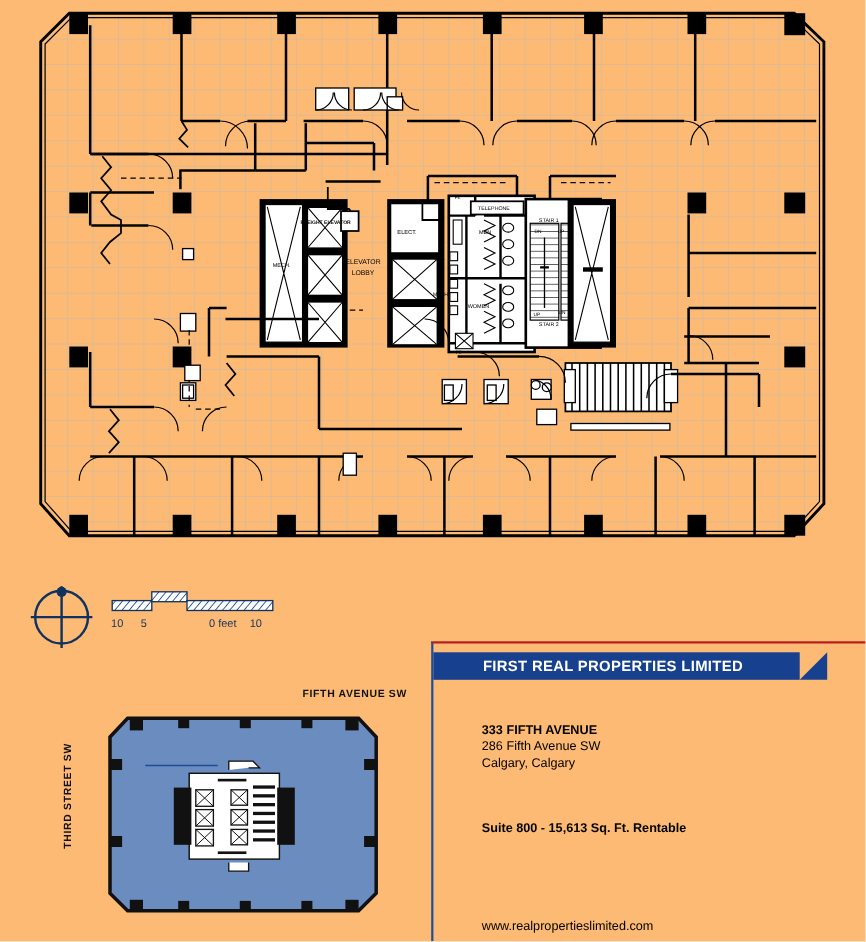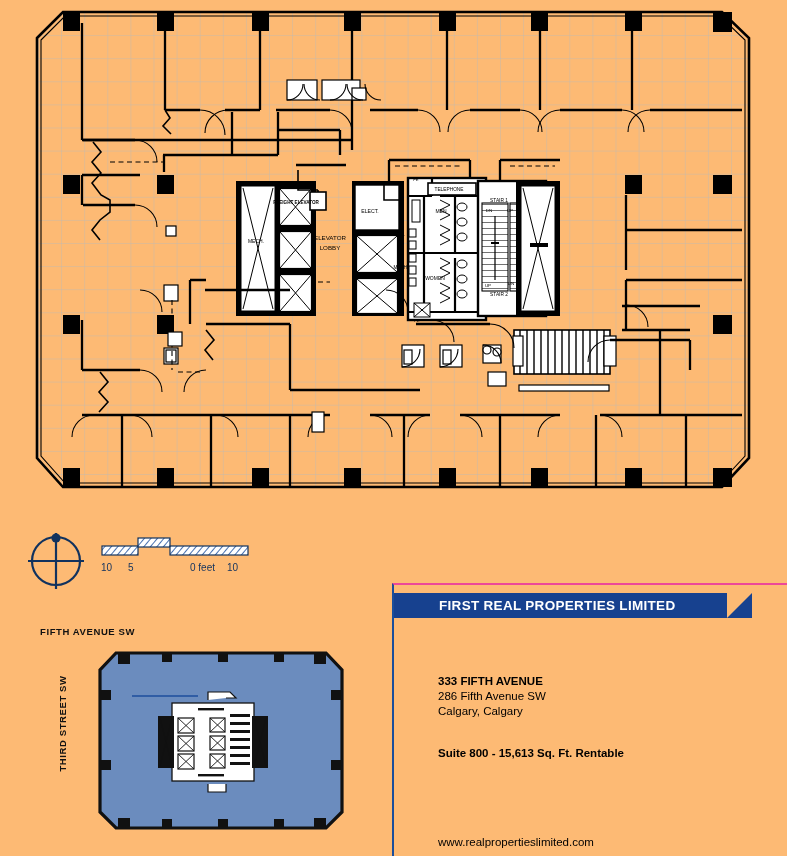--- a/index.html
+++ b/index.html
@@ -44,21 +44,21 @@
   
   #keyplan-area {
     position: absolute;
     left: 40px; top: 626px;
     width: 330px; height: 215px;
   }
   #keyplan-street-top {
     position: absolute;
     left: 0; top: 0;
     width: 330px;
-    text-align: left;
+    text-align: right;
     font-size: 9.5px;
     font-weight: bold;
     letter-spacing: 0.6px;
     color: #111;
   }
   #keyplan-street-left {
     position: absolute;
     left: -38px; top: 92px;
     width: 120px;
     text-align: center;
@@ -73,21 +73,21 @@
     position: absolute;
     left: 50px; top: 22px;
   }
 
   
   #info-panel {
     position: absolute;
     left: 392px; top: 583px;
     width: 395px; height: 273px;
     border-left: 2px solid #1b4e9b;
-    border-top: 2px solid #ec4899;
+    border-top: 2px solid #b91c1c;
   }
   #brand-banner {
     position: absolute;
     left: 0px; top: 8px;
     width: 333px; height: 25px;
     background: #17418f;
     display: flex;
     align-items: center;
   }
   #brand-banner::after {
@@ -111,21 +111,21 @@
     font-size: 11.5px;
     font-weight: bold;
     color: #000;
     line-height: 15px;
   }
   .info-line {
     font-size: 11.5px;
     color: #000;
     line-height: 15px;
   }
-  #addr-block { top: 89px; }
+  #addr-block { top: 72px; }
   #suite-block { top: 161px; }
   #web-block { top: 250px; }
 </style>
 </head>
 <body>
 
 <div id="page">
 
   <div id="floorplan-area">
     <svg id="floorplan-svg" width="787" height="512" viewBox="0 0 787 512">

